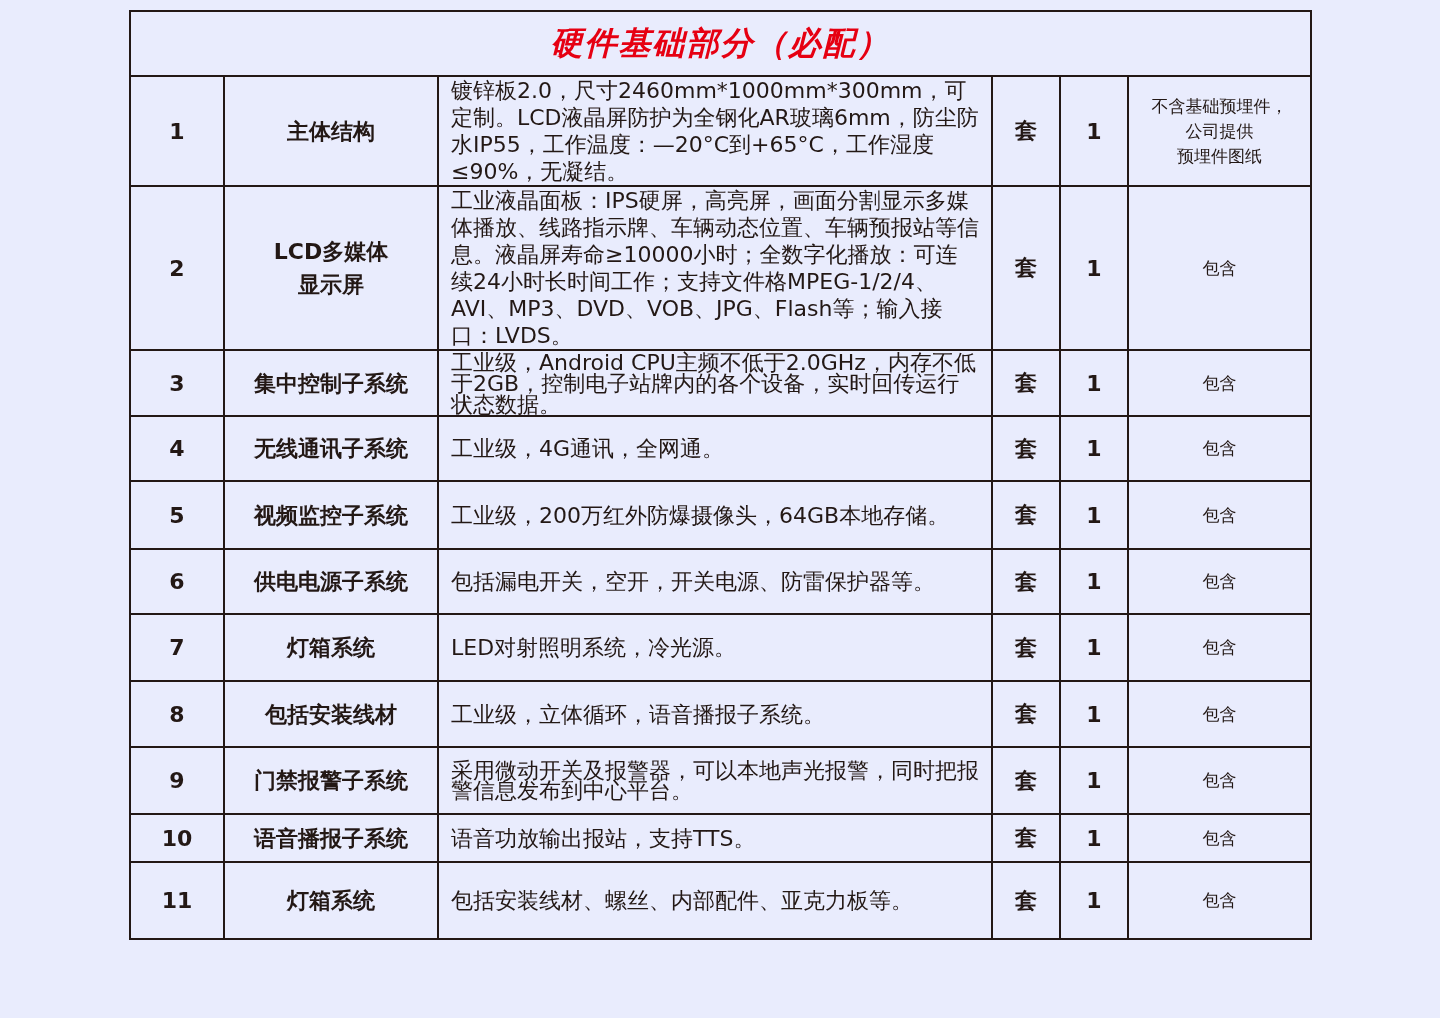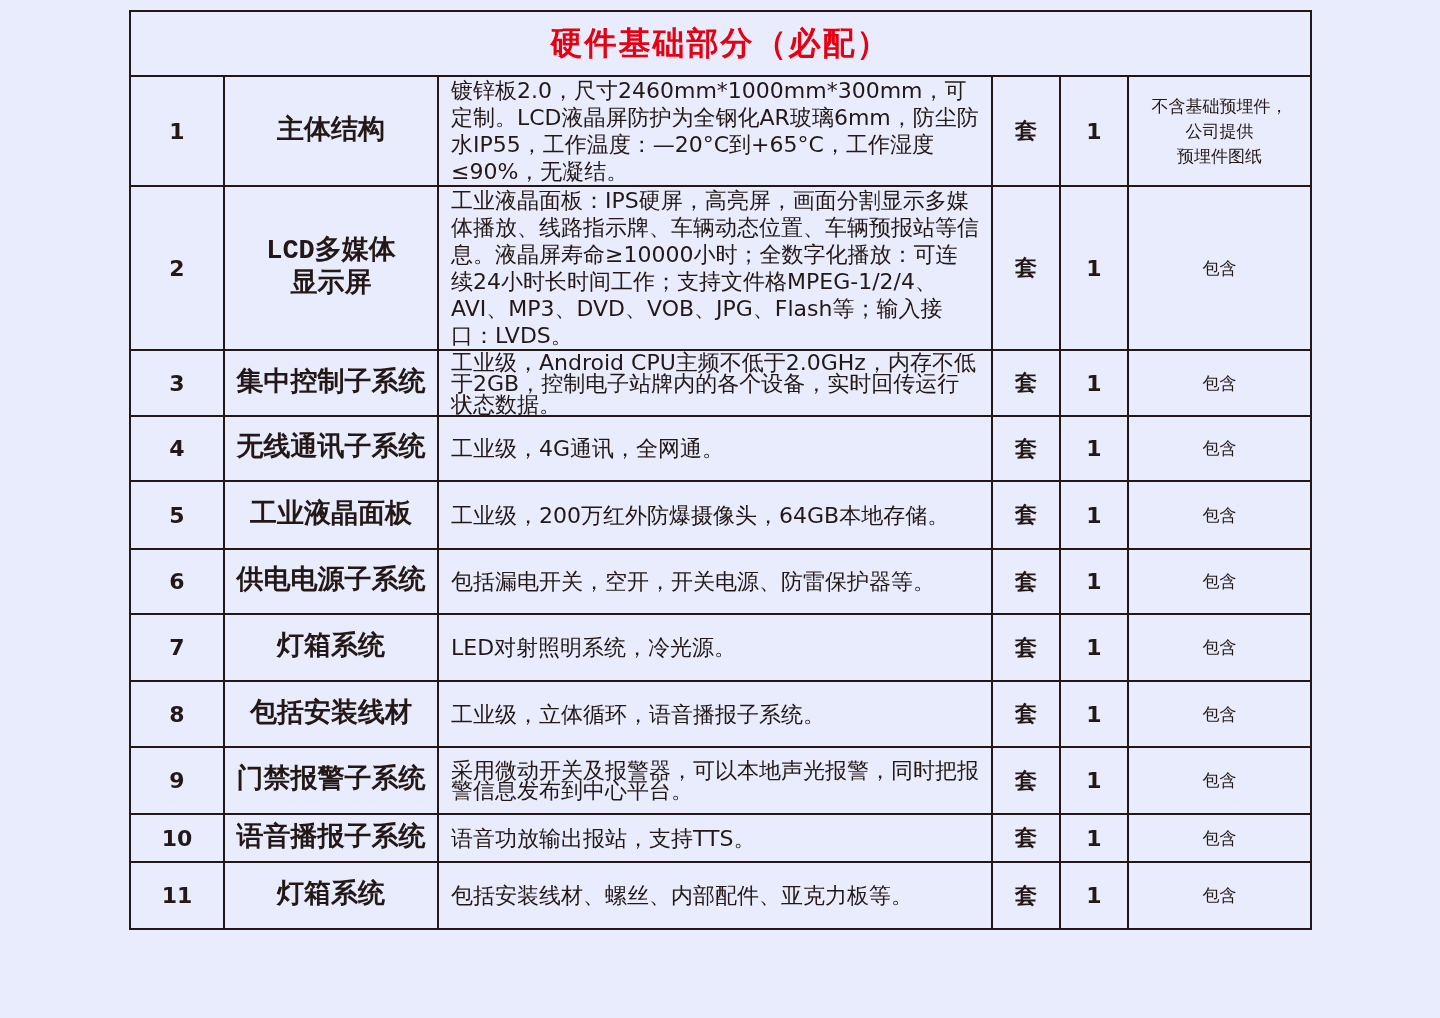--- a/index.html
+++ b/index.html
@@ -23,23 +23,24 @@
     padding: 0;
     vertical-align: middle;
     text-align: center;
   }
   .title-cell {
     height: 63px;
     color: #e60012;
     font-size: 32px;
     font-weight: bold;
     letter-spacing: 2px;
+    font-style: italic;
   }
   .c-no { font-size: 22px; font-weight: bold; }
-  .c-name { font-size: 27px; font-weight: bold; line-height: 33px; font-family: Liberation Mono, monospace; }
+  .c-name { font-size: 22px; font-weight: bold; line-height: 33px; }
   .c-desc {
     text-align: left !important;
     font-size: 22px;
     line-height: 27px;
     padding: 0 12px !important;
   }
   .c-unit { font-size: 22px; font-weight: bold; }
   .c-qty { font-size: 22px; font-weight: bold; }
   .c-note { font-size: 17px; line-height: 25px; }
   .pre { white-space: pre-line; }
@@ -91,21 +92,21 @@
   <tr style="height:65px">
     <td class="c-no">4</td>
     <td class="c-name pre">无线通讯子系统</td>
     <td class="c-desc">工业级，4G通讯，全网通。</td>
     <td class="c-unit">套</td>
     <td class="c-qty">1</td>
     <td class="c-note pre">包含</td>
   </tr>
   <tr style="height:68px">
     <td class="c-no">5</td>
-    <td class="c-name pre">工业液晶面板</td>
+    <td class="c-name pre">视频监控子系统</td>
     <td class="c-desc">工业级，200万红外防爆摄像头，64GB本地存储。</td>
     <td class="c-unit">套</td>
     <td class="c-qty">1</td>
     <td class="c-note pre">包含</td>
   </tr>
   <tr style="height:65px">
     <td class="c-no">6</td>
     <td class="c-name pre">供电电源子系统</td>
     <td class="c-desc">包括漏电开关，空开，开关电源、防雷保护器等。</td>
     <td class="c-unit">套</td>
@@ -137,21 +138,21 @@
     <td class="c-note pre">包含</td>
   </tr>
   <tr style="height:48px">
     <td class="c-no">10</td>
     <td class="c-name pre">语音播报子系统</td>
     <td class="c-desc">语音功放输出报站，支持TTS。</td>
     <td class="c-unit">套</td>
     <td class="c-qty">1</td>
     <td class="c-note pre">包含</td>
   </tr>
-  <tr style="height:67px">
+  <tr style="height:77px">
     <td class="c-no">11</td>
     <td class="c-name pre">灯箱系统</td>
     <td class="c-desc">包括安装线材、螺丝、内部配件、亚克力板等。</td>
     <td class="c-unit">套</td>
     <td class="c-qty">1</td>
     <td class="c-note pre">包含</td>
   </tr>
 </tbody>
   </table>
 

